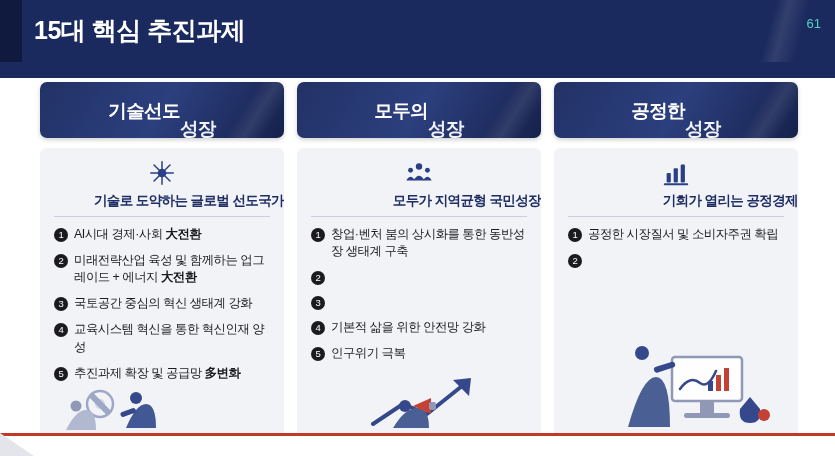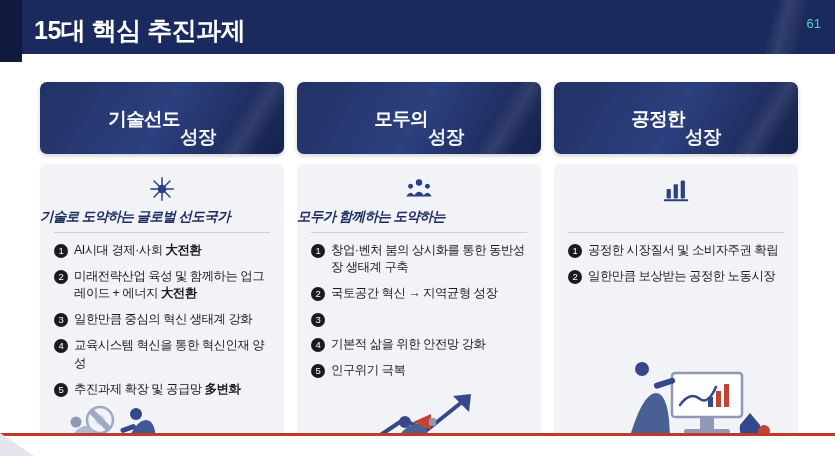--- a/index.html
+++ b/index.html
@@ -20,21 +20,21 @@
     width: 835px;
     height: 456px;
     background: #ffffff;
     overflow: hidden;
   }
   
   .header-bar {
     position: absolute;
     left: 0; top: 0;
     width: 835px;
-    height: 54px;
+    height: 78px;
     background: #1b2a5e;
   }
   .header-accent {
     position: absolute;
     left: 0; top: 0;
     width: 22px; height: 62px;
     background: #101a3e;
   }
   .header-title {
     position: absolute;
@@ -63,21 +63,21 @@
     left: 40px; top: 82px;
     width: 760px;
     display: flex;
     gap: 13px;
   }
   .col {
     width: 244px;
     position: relative;
   }
   .col-header {
-    height: 72px;
+    height: 56px;
     border-radius: 7px;
     background: linear-gradient(120deg, #223266 0%, #2c3f7e 50%, #16224c 100%);
     color: #ffffff;
     display: flex;
     align-items: center;
     justify-content: center;
     font-size: 18.5px;
     letter-spacing: -0.6px;
     box-shadow: 0 2px 4px rgba(0,0,0,0.18);
     position: relative;
@@ -114,26 +114,25 @@
     transform: translateX(-50%);
     width: 34px; height: 34px;
     display: flex;
     align-items: center;
     justify-content: center;
   }
   .col-subtitle {
     position: absolute;
     left: 0; right: 0;
     top: 44px;
-    text-align: left;
+    text-align: right;
     font-size: 13.5px;
     font-weight: bold;
     color: #1e2d63;
     letter-spacing: -0.6px;
-    font-style: italic;
   }
   .col-divider {
     position: absolute;
     left: 14px; right: 14px;
     top: 68px;
     height: 1px;
     background: #ccd0dd;
   }
   .items {
     position: absolute;
@@ -234,21 +233,21 @@
           <li class="item">
             <span class="item-num">1</span>
             <span class="item-text"><span>AI시대 경제·사회 </span><b>大전환</b></span>
           </li>
           <li class="item">
             <span class="item-num">2</span>
             <span class="item-text"><span>미래전략산업 육성 및 함께하는 업그레이드 + 에너지 </span><b>大전환</b></span>
           </li>
           <li class="item">
             <span class="item-num">3</span>
-            <span class="item-text"><span>일한만큼 중심의 혁신 생태계 강화</span><b></b></span>
+            <span class="item-text"><span>국토공간 중심의 혁신 생태계 강화</span><b></b></span>
           </li>
           <li class="item">
             <span class="item-num">4</span>
             <span class="item-text"><span>교육시스템 혁신을 통한 혁신인재 양성</span><b></b></span>
           </li>
           <li class="item">
             <span class="item-num">5</span>
             <span class="item-text"><span>추진과제 확장 및 공급망 </span><b>多변화</b></span>
           </li>
         </ul>
@@ -284,30 +283,29 @@
             <g fill="#2b3f86">
               <circle cx="16" cy="9" r="3.4"></circle>
               <path d="M10 24 q6 -10 12 0 z"></path>
               <circle cx="7" cy="13" r="2.6"></circle>
               <path d="M2.5 24 q4.5 -8 9 0 z"></path>
               <circle cx="25" cy="13" r="2.6"></circle>
               <path d="M20.5 24 q4.5 -8 9 0 z"></path>
             </g>
           </svg>
         </div>
-        <div class="col-subtitle">모두가 함께하는 도약하는</div>
+        <div class="col-subtitle">모두가 지역균형 국민성장</div>
         <div class="col-divider"></div>
         <ul class="items">
           <li class="item">
             <span class="item-num">1</span>
             <span class="item-text"><span>창업·벤처 붐의 상시화를 통한 동반성장 생태계 구축</span><b></b></span>
           </li>
           <li class="item">
             <span class="item-num">2</span>
-            <span class="item-text"><span>국토공간 혁신 → 지역균형 성장</span><b></b></span>
           </li>
           <li class="item">
             <span class="item-num">3</span>
           </li>
           <li class="item">
             <span class="item-num">4</span>
             <span class="item-text"><span>기본적 삶을 위한 안전망 강화</span><b></b></span>
           </li>
           <li class="item">
             <span class="item-num">5</span>
@@ -338,29 +336,29 @@
         <div class="col-icon">
           <svg width="30" height="30" viewBox="0 0 32 32">
             <g fill="#2b3f86">
               <rect x="6" y="16" width="4.5" height="10" rx="1"></rect>
               <rect x="13.5" y="11" width="4.5" height="15" rx="1"></rect>
               <rect x="21" y="7" width="4.5" height="19" rx="1"></rect>
             </g>
             <path d="M4 28 h24" stroke="#2b3f86" stroke-width="2" stroke-linecap="round"></path>
           </svg>
         </div>
+        <div class="col-subtitle">기회가 열리는 공정경제</div>
         <div class="col-divider"></div>
         <ul class="items">
           <li class="item">
             <span class="item-num">1</span>
             <span class="item-text"><span>공정한 시장질서 및 소비자주권 확립</span><b></b></span>
           </li>
           <li class="item">
             <span class="item-num">2</span>
-            <span class="item-text"><span>일한만큼 보상받는 공정한 노동시장</span><b></b></span>
           </li>
         </ul>
         <div class="art art3">
           <svg width="165" height="95" viewBox="0 0 165 95">
 
             <rect x="60" y="20" width="70" height="44" rx="3" fill="#ffffff" stroke="#8c94b2" stroke-width="2.5"></rect>
             <g fill="#c0392b">
               <rect x="104" y="38" width="5" height="16"></rect>
               <rect x="112" y="31" width="5" height="23"></rect>
             </g>

